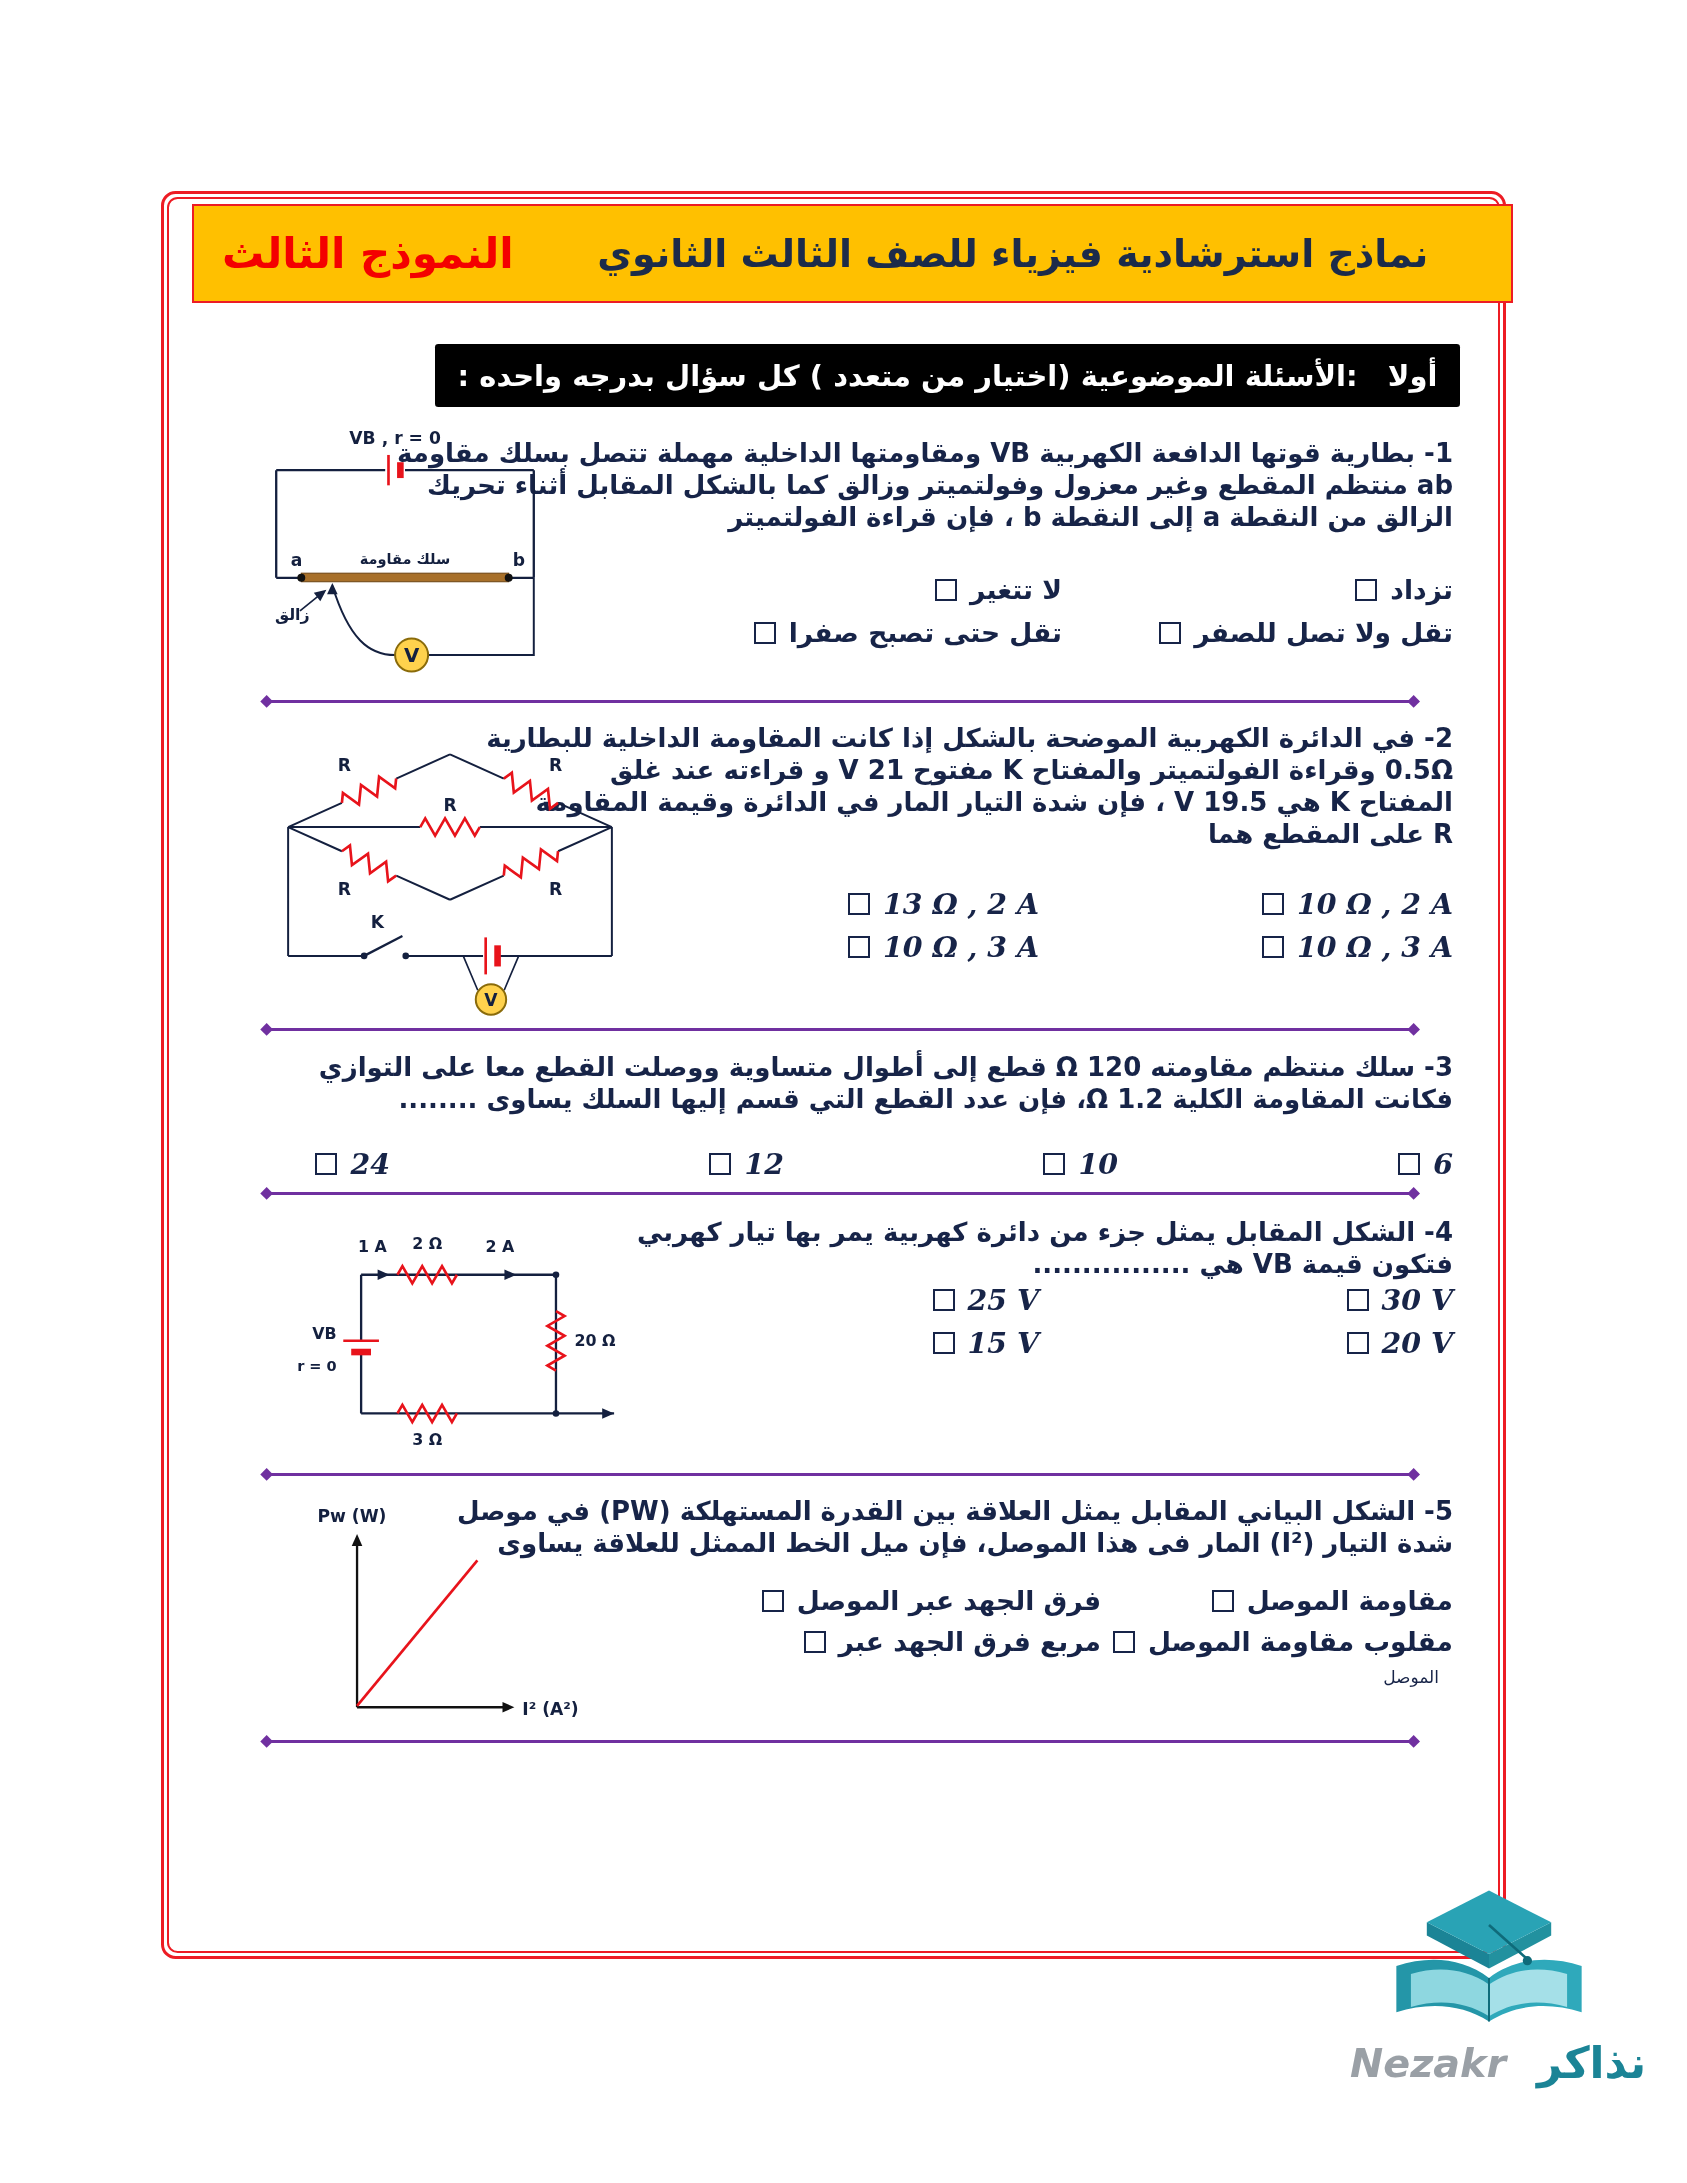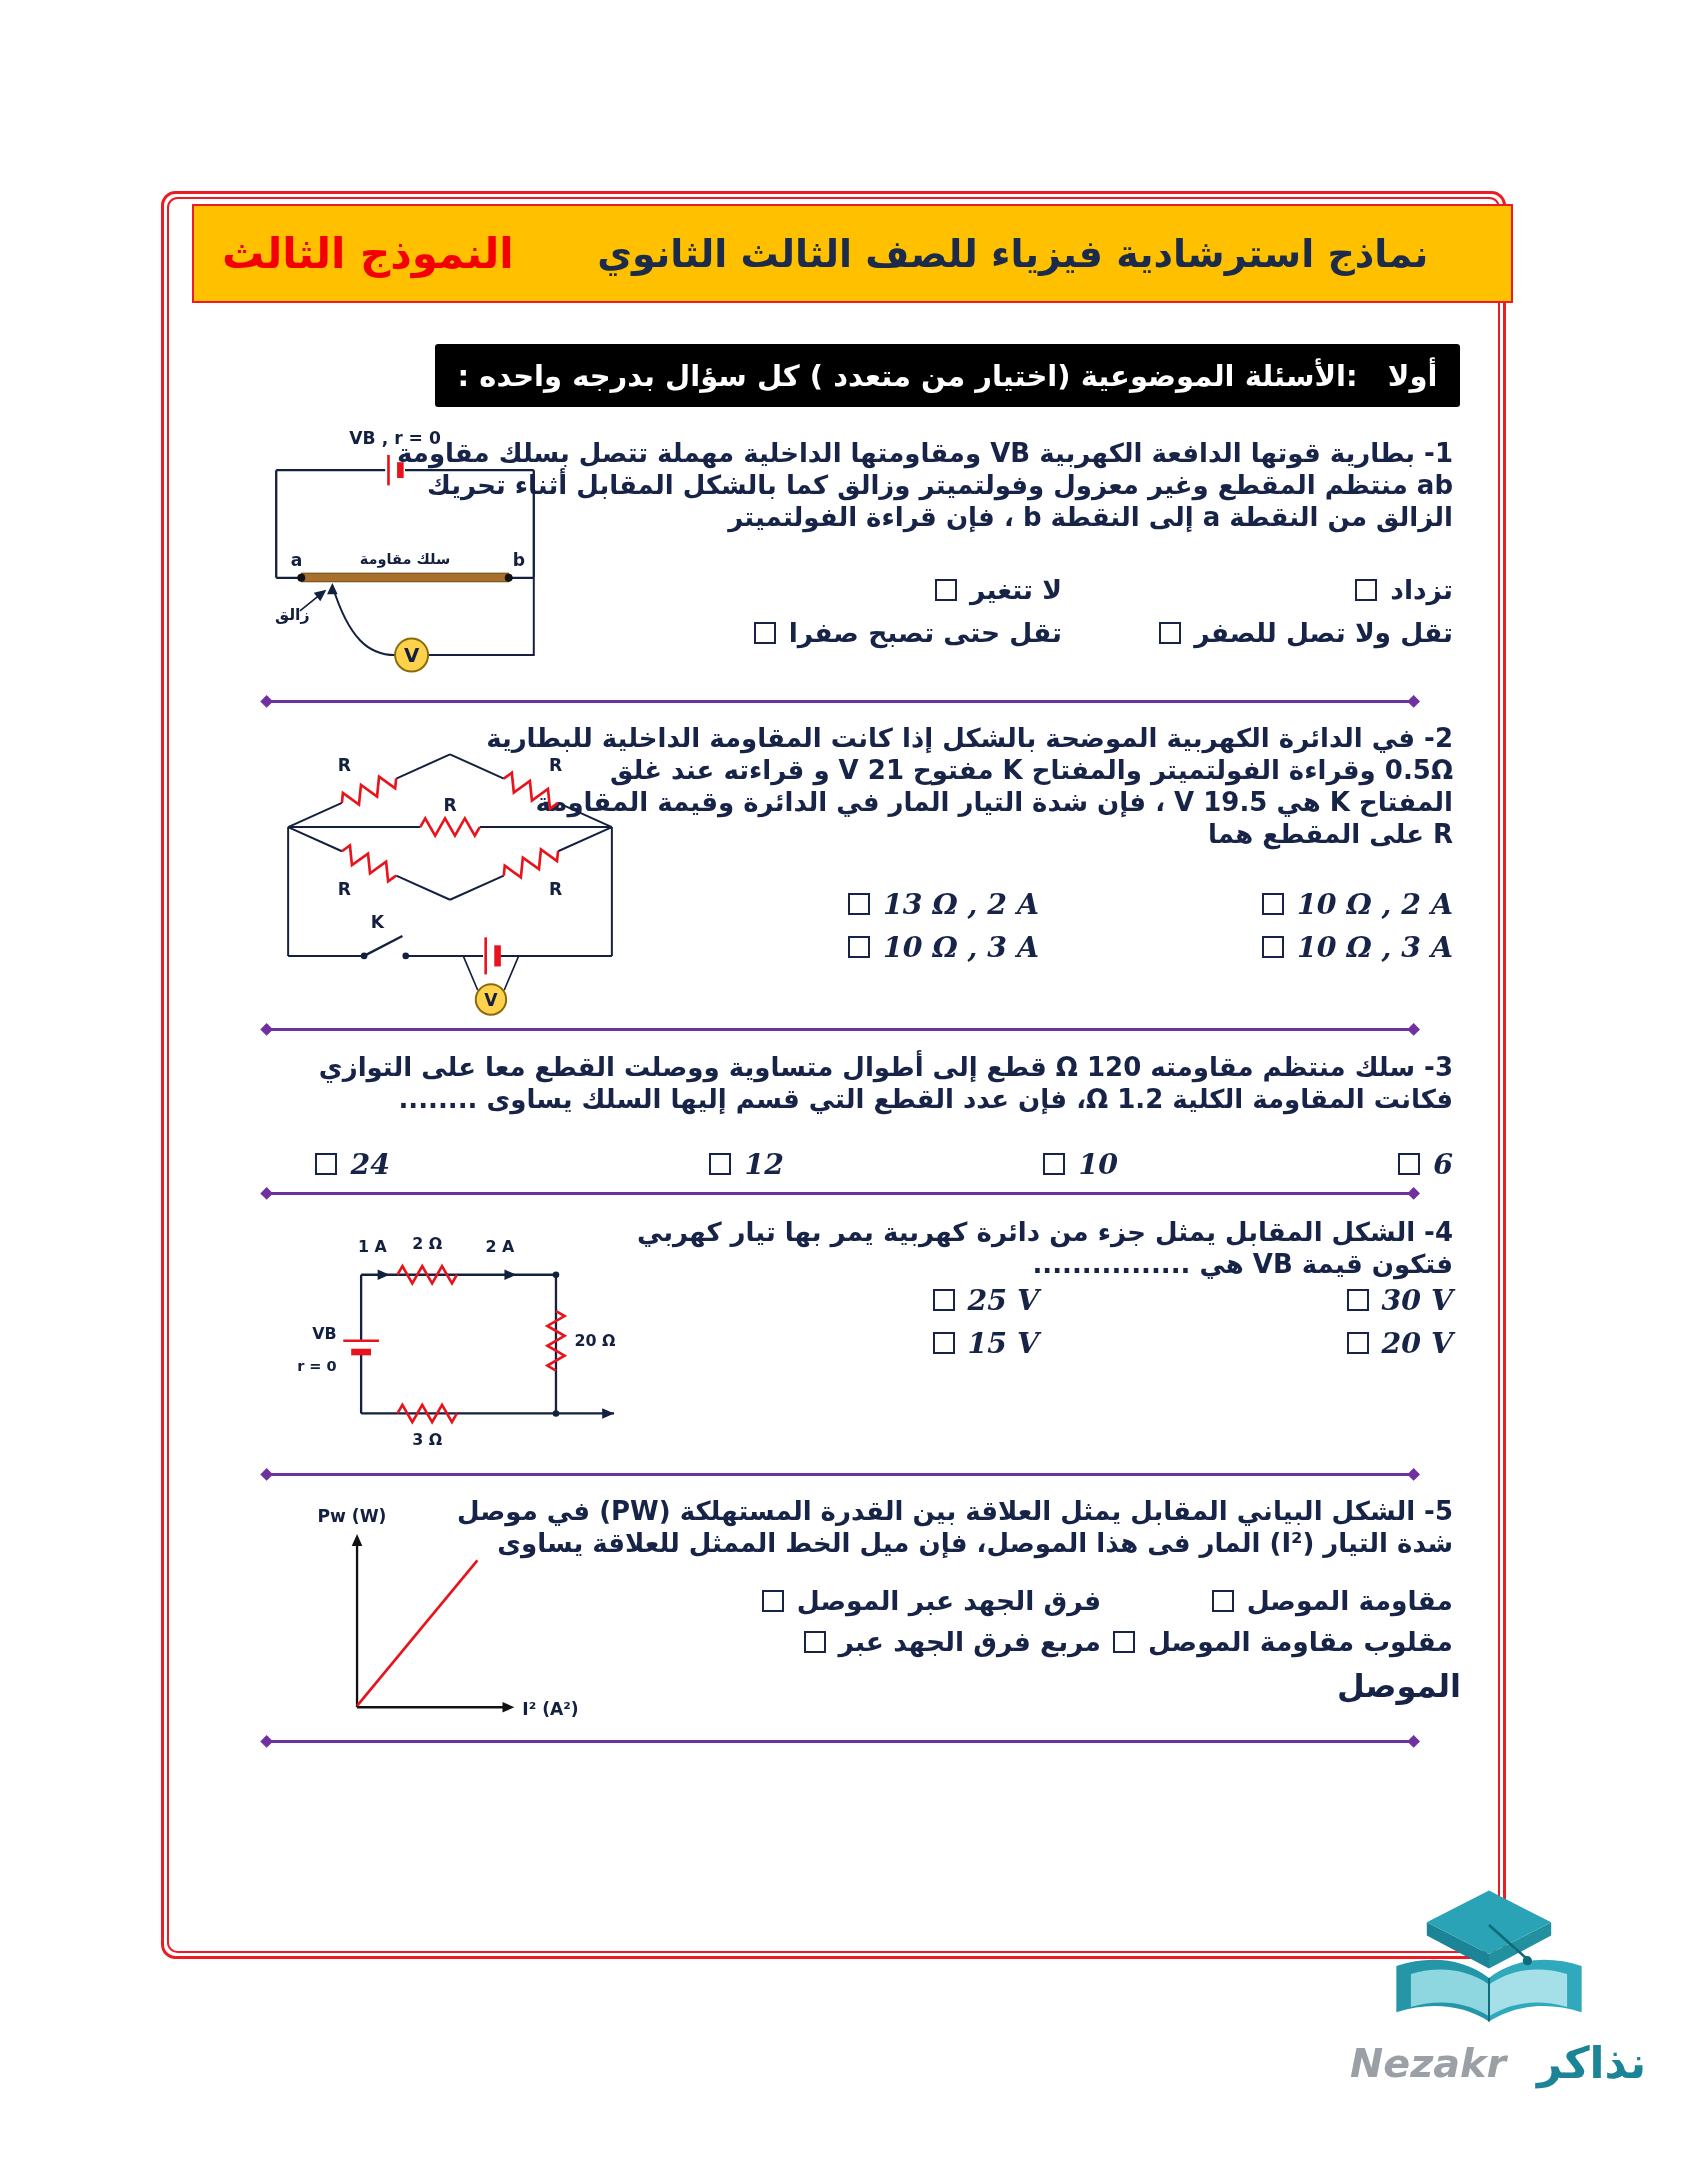--- a/index.html
+++ b/index.html
@@ -22,21 +22,21 @@
   .qtext{right:234px;direction:rtl;text-align:right;color:#172448;font-weight:bold;
          font-size:26px;line-height:32px}
   .qtext div{white-space:nowrap}
   
   .opt{display:inline-flex;align-items:center;gap:13px;direction:ltr}
   .cbox{width:18px;height:18px;border:2px solid #172448;background:#fff;flex:none}
   .olabel{font-weight:bold;color:#172448}
   .olabel.ar{font-size:26.5px;direction:rtl;white-space:nowrap}
   .olabel.math{font-family:"DejaVu Serif",serif;font-style:italic;font-size:28.4px;
                white-space:nowrap;direction:ltr}
-  .cont-line{right:226px;direction:rtl;color:#172448;font-weight:bold;font-size:32px;white-space:nowrap}
+  .cont-line{right:248px;direction:rtl;color:#172448;font-weight:normal;font-size:17px;white-space:nowrap}
   
   .sep{left:265px;width:1151px;height:2.6px;background:#7030a0}
   .sep:before,.sep:after{content:"";position:absolute;top:-3.3px;width:9.3px;height:9.3px;
                          background:#7030a0;transform:rotate(45deg)}
   .sep:before{left:-2.6px}
   .sep:after{right:-2.6px}
   
   svg text{font-family:"DejaVu Sans",sans-serif}
   .t22{font-size:22px;font-weight:bold;fill:#14203f}
   .t24{font-size:24px;font-weight:bold;fill:#14203f}

